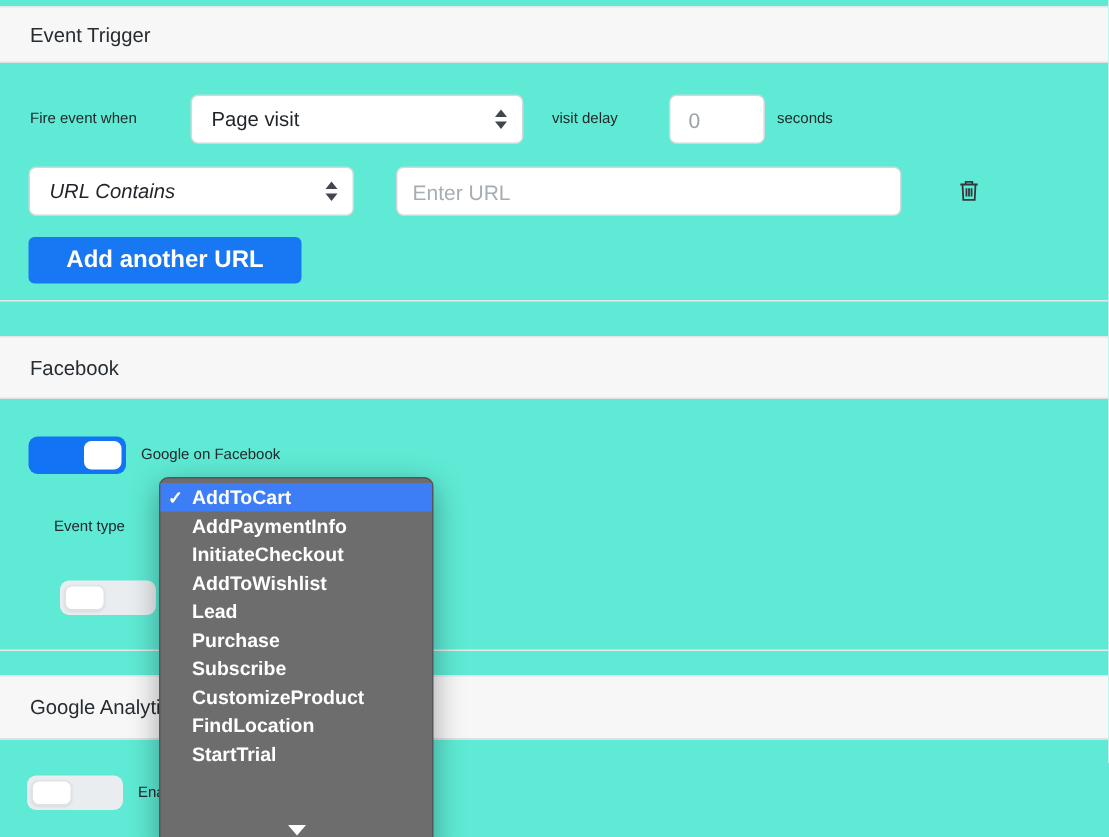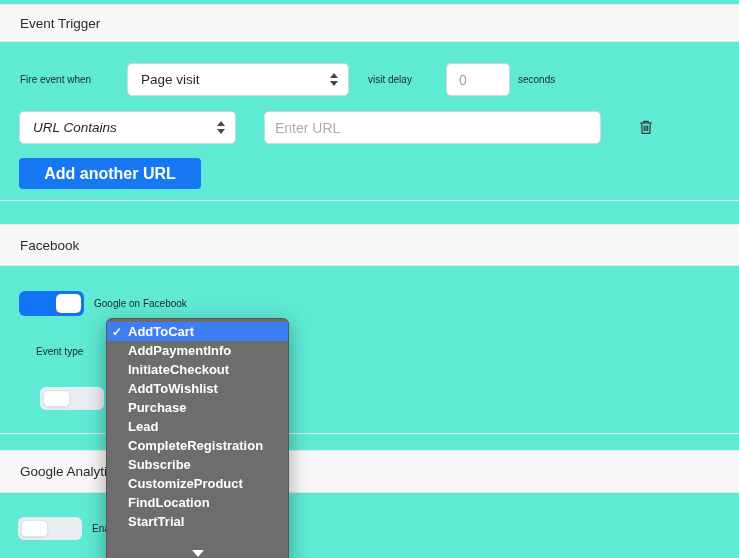--- a/index.html
+++ b/index.html
@@ -151,29 +151,25 @@
         <div class="menu-item">
           <span class="check"></span>
           <span>InitiateCheckout</span>
         </div>
         <div class="menu-item">
           <span class="check"></span>
           <span>AddToWishlist</span>
         </div>
         <div class="menu-item">
           <span class="check"></span>
-          <span>Purchase</span>
-        </div>
-        <div class="menu-item">
-          <span class="check"></span>
           <span>Lead</span>
         </div>
         <div class="menu-item">
           <span class="check"></span>
-          <span>CompleteRegistration</span>
+          <span>Purchase</span>
         </div>
         <div class="menu-item">
           <span class="check"></span>
           <span>Subscribe</span>
         </div>
         <div class="menu-item">
           <span class="check"></span>
           <span>CustomizeProduct</span>
         </div>
         <div class="menu-item">

